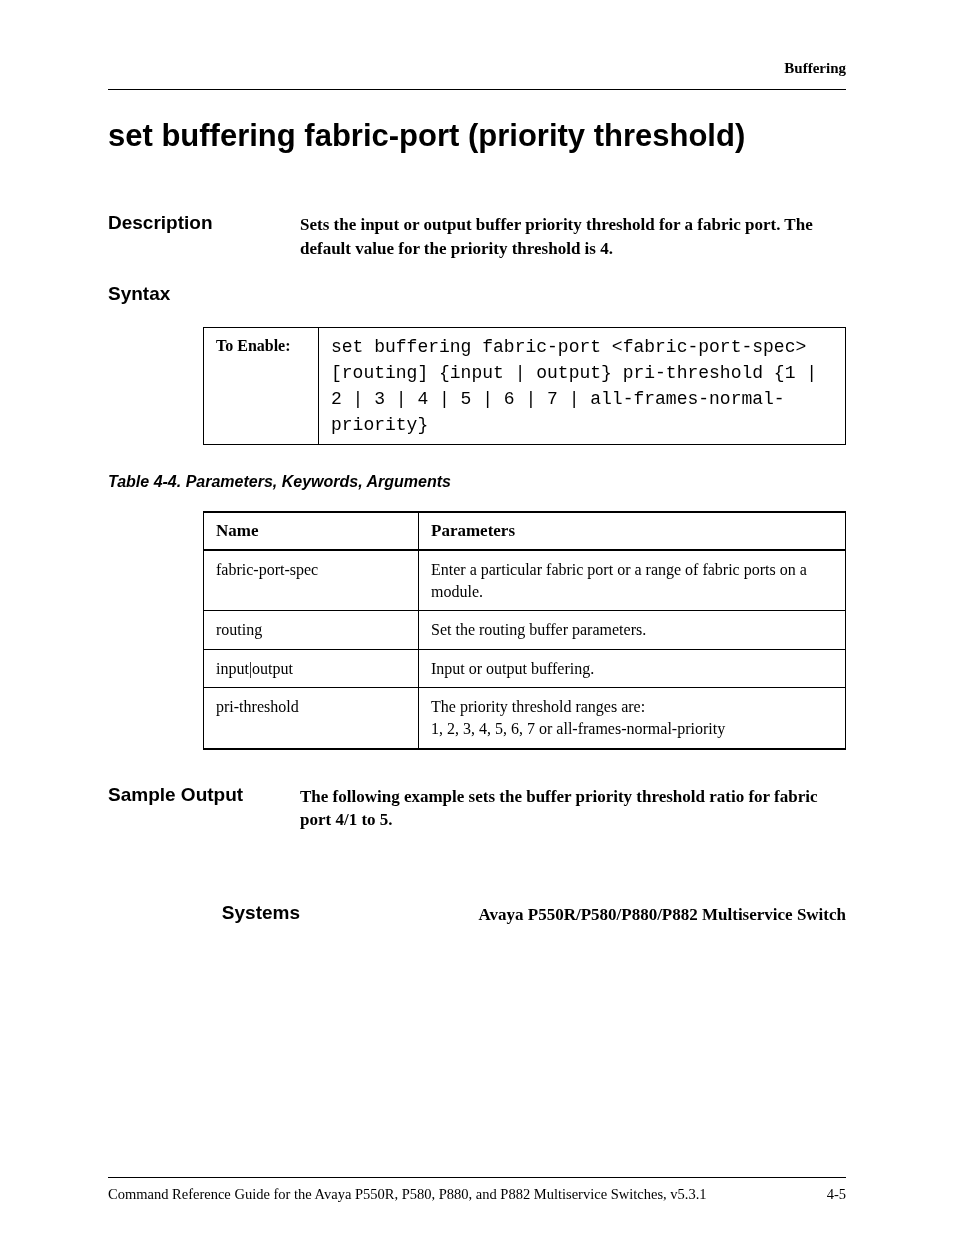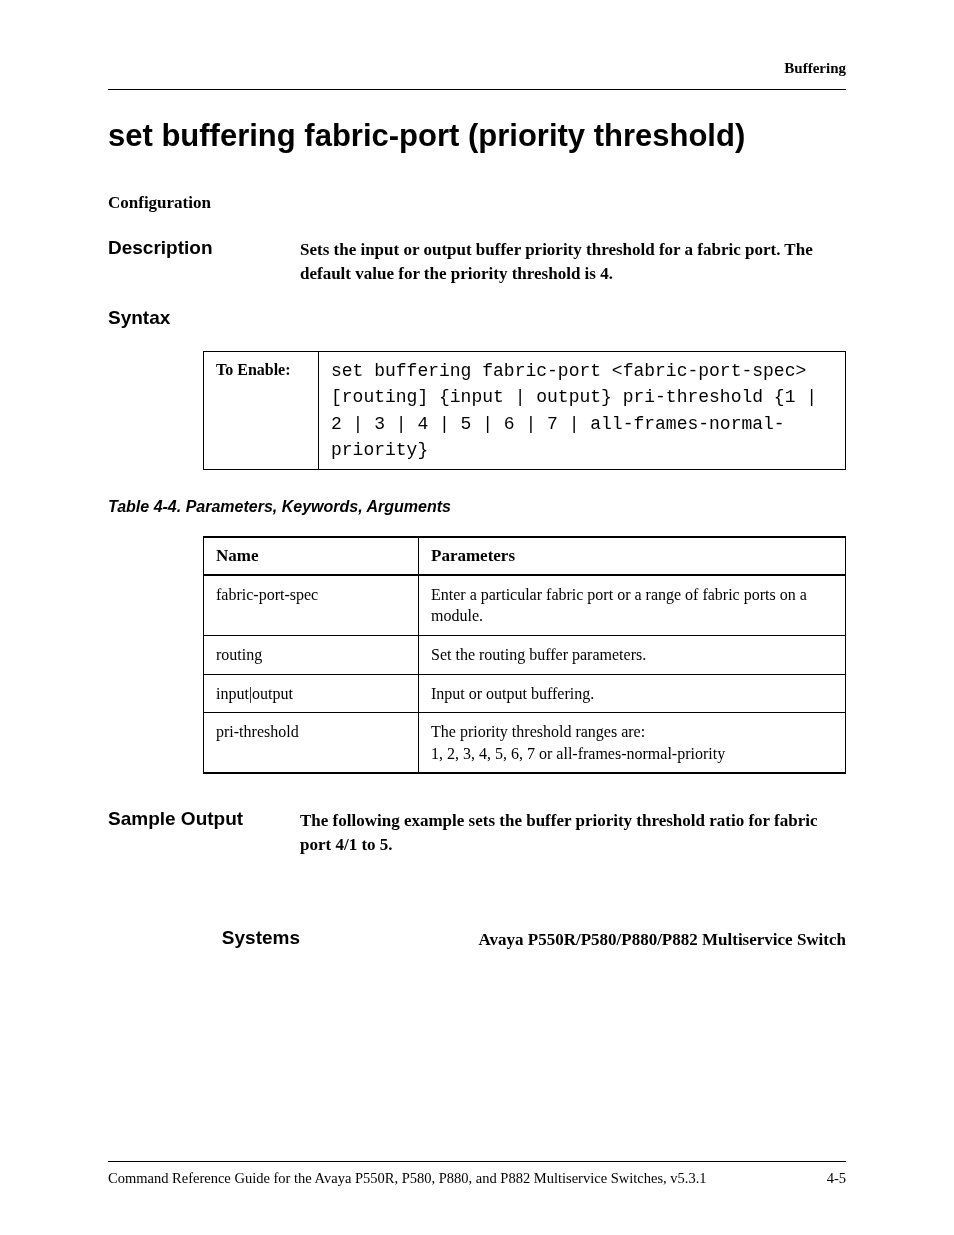--- a/index.html
+++ b/index.html
@@ -109,21 +109,21 @@
       line-height: 1.35;
     }
     .params-table tr:last-child td {
       border-bottom: 2px solid #000;
     }
     .params-table .name-col {
       width: 215px;
     }
     .footer {
       position: absolute;
-      bottom: 48px;
+      bottom: 32px;
       left: 108px;
       right: 108px;
     }
     .footer-rule {
       border: none;
       border-top: 1px solid #000;
       margin-bottom: 8px;
     }
     .footer-row {
       display: flex;
@@ -133,21 +133,20 @@
   </style>
 </head>
 <body>
 
 <div class="header-label">Buffering</div>
 <hr class="header-rule">
 
 <h1 class="page-title">set buffering fabric-port (priority threshold)</h1>
 
 <div class="section-row">
-  <div class="section-body section-body-bold">Configuration</div>
 </div>
 
 <div class="section-row">
   <div class="section-label">Description</div>
   <div class="section-body section-body-bold">Sets the input or output buffer priority threshold for a fabric port. The default value for the priority threshold is 4.</div>
 </div>
 
 <div class="section-row">
   <div class="section-label">Syntax</div>
   <div class="section-body"></div>

